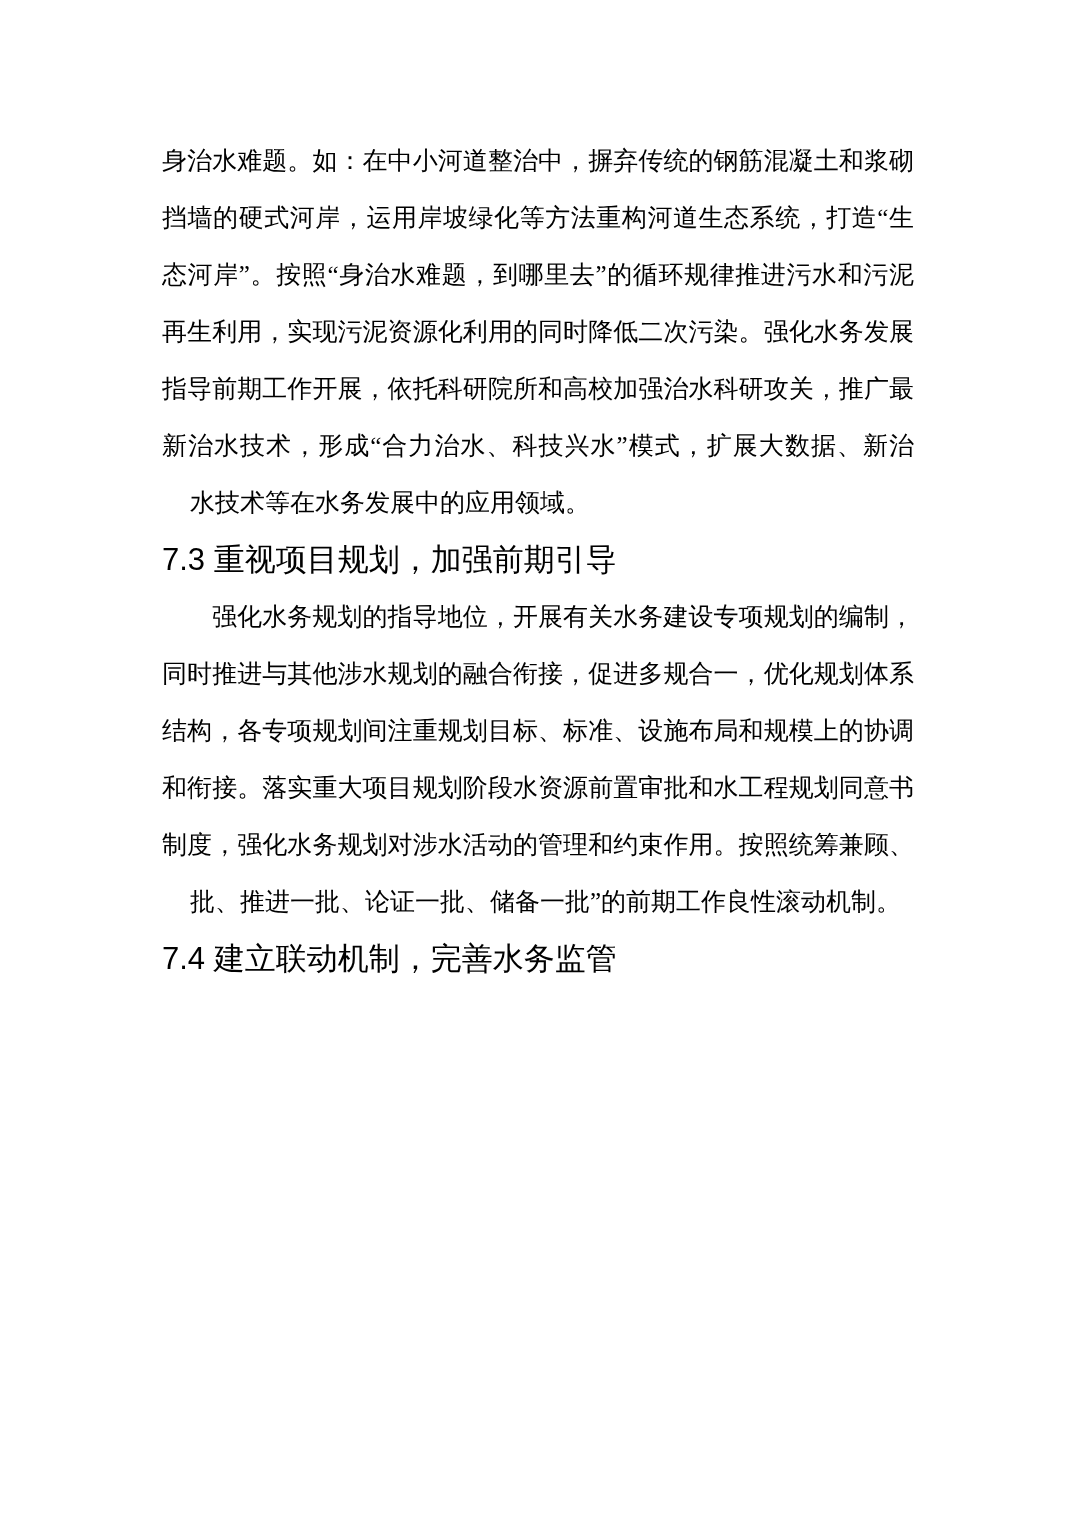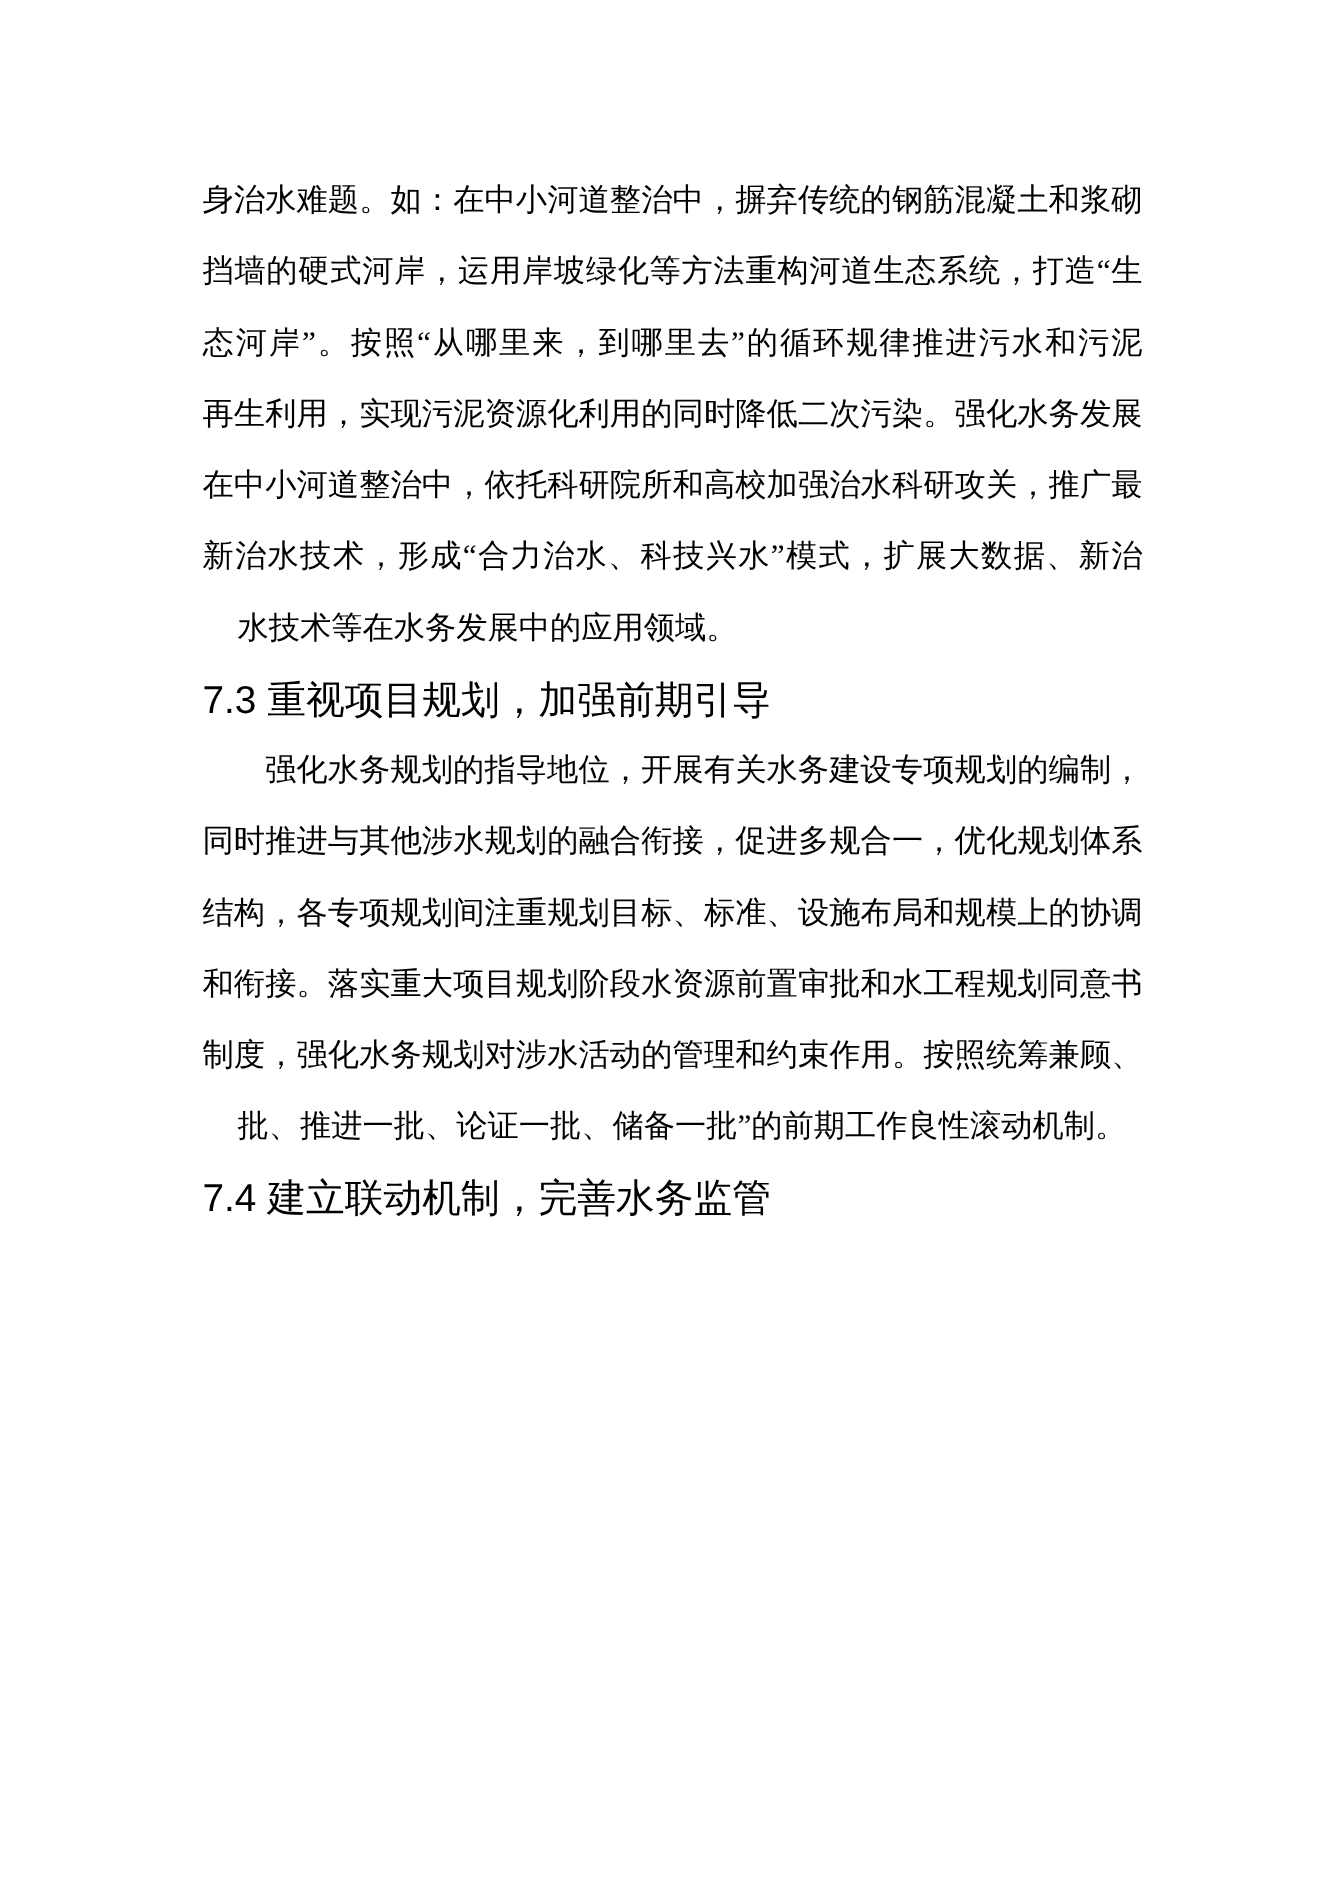--- a/index.html
+++ b/index.html
@@ -66,23 +66,23 @@
 </style>
 </head>
 <body>
 
 <div class="page">
   <div class="content">
 
     <div class="para">
       <div class="line">身治水难题。如：在中小河道整治中，摒弃传统的钢筋混凝土和浆砌</div>
       <div class="line">挡墙的硬式河岸，运用岸坡绿化等方法重构河道生态系统，打造“生</div>
-      <div class="line">态河岸”。按照“从哪里来，到哪里去”的循环规律推进污水和污泥</div>
+      <div class="line">态河岸”。按照“身治水难题，到哪里去”的循环规律推进污水和污泥</div>
       <div class="line">再生利用，实现污泥资源化利用的同时降低二次污染。强化水务发展</div>
-      <div class="line">在中小河道整治中，依托科研院所和高校加强治水科研攻关，推广最</div>
+      <div class="line">指导前期工作开展，依托科研院所和高校加强治水科研攻关，推广最</div>
       <div class="line">新治水技术，形成“合力治水、科技兴水”模式，扩展大数据、新治</div>
       <div class="line last">水技术等在水务发展中的应用领域。</div>
     </div>
 
     <h2 class="heading">7.3 重视项目规划，加强前期引导</h2>
 
     <div class="para">
       <div class="line indent">强化水务规划的指导地位，开展有关水务建设专项规划的编制，</div>
       <div class="line">同时推进与其他涉水规划的融合衔接，促进多规合一，优化规划体系</div>
       <div class="line">结构，各专项规划间注重规划目标、标准、设施布局和规模上的协调</div>

